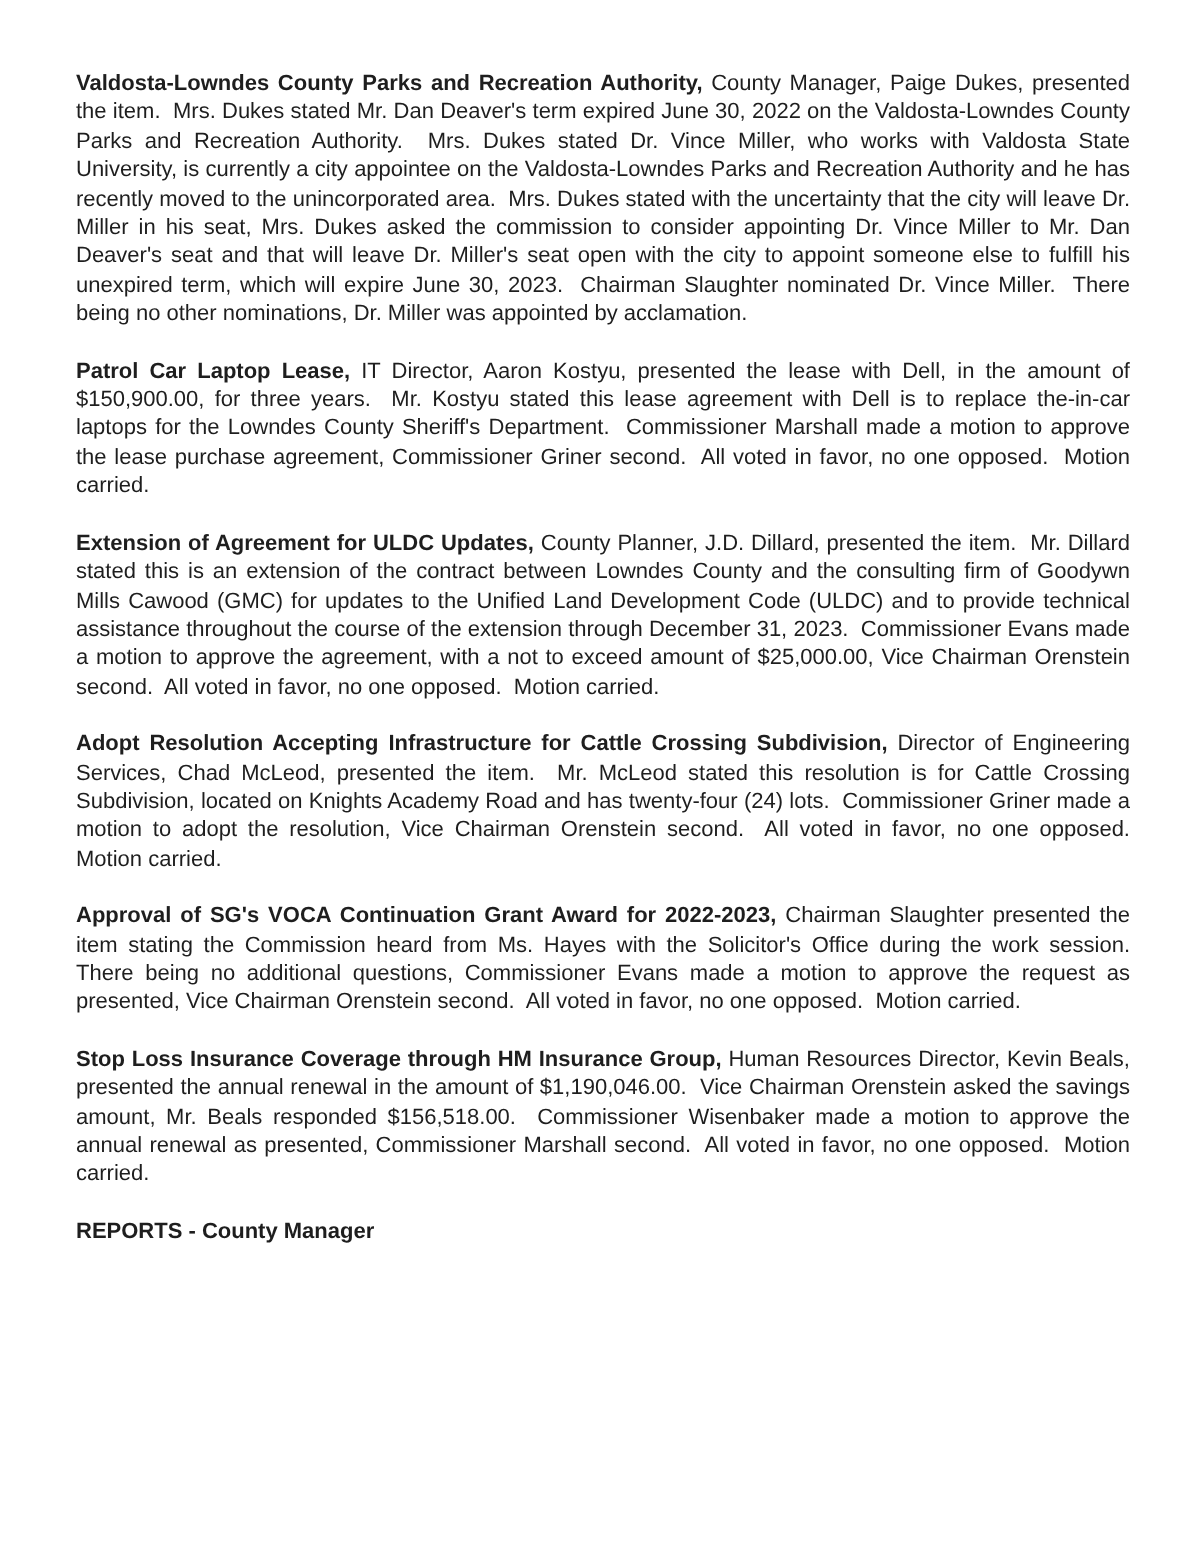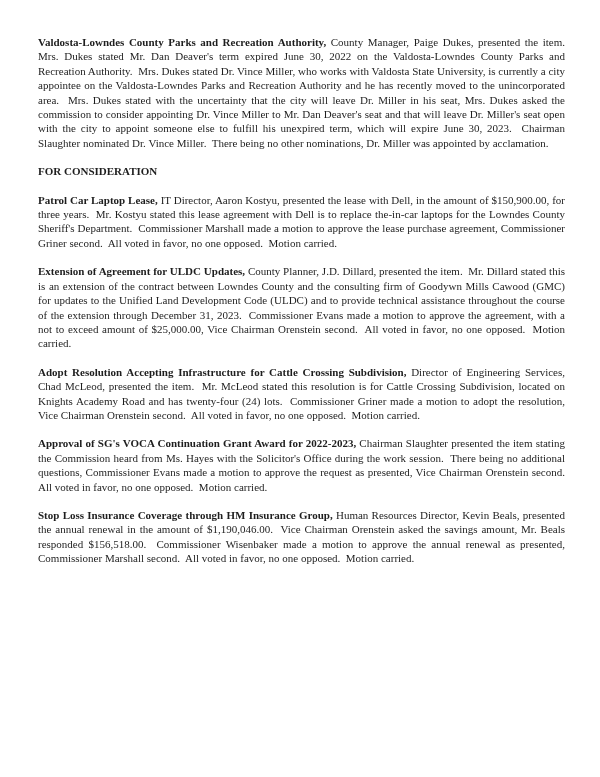--- a/index.html
+++ b/index.html
@@ -7,21 +7,21 @@
     padding: 0;
     background: #ffffff;
   }
   .page {
     position: relative;
     width: 600px;
     height: 647px;
     box-sizing: border-box;
     background: #ffffff;
     padding: 35px 35px 0 38px;
-    font-family: Liberation Serif, serif;
+    font-family: Liberation Sans, sans-serif;
     font-size: 11px;
     line-height: 14.4px;
     color: #1e1e1e;
     overflow: hidden;
   }
   .para {
     margin: 0 0 14px 0;
     text-align: justify;
     text-justify: inter-word;
     white-space: pre-wrap;
@@ -46,29 +46,29 @@
     color: #2a2a2a;
   }
 </style>
 </head>
 <body>
 
 <div class="page">
 
   <p class="para"><strong class="lead">Valdosta-Lowndes County Parks and Recreation Authority,</strong><span> County Manager, Paige Dukes, presented the item.  Mrs. Dukes stated Mr. Dan Deaver's term expired June 30, 2022 on the Valdosta-Lowndes County Parks and Recreation Authority.  Mrs. Dukes stated Dr. Vince Miller, who works with Valdosta State University, is currently a city appointee on the Valdosta-Lowndes Parks and Recreation Authority and he has recently moved to the unincorporated area.  Mrs. Dukes stated with the uncertainty that the city will leave Dr. Miller in his seat, Mrs. Dukes asked the commission to consider appointing Dr. Vince Miller to Mr. Dan Deaver's seat and that will leave Dr. Miller's seat open with the city to appoint someone else to fulfill his unexpired term, which will expire June 30, 2023.  Chairman Slaughter nominated Dr. Vince Miller.  There being no other nominations, Dr. Miller was appointed by acclamation.</span></p>
 
-  <p class="heading">FOR CONSIDERATION</p>
 
   <p class="para"><strong class="lead">Patrol Car Laptop Lease,</strong><span> IT Director, Aaron Kostyu, presented the lease with Dell, in the amount of $150,900.00, for three years.  Mr. Kostyu stated this lease agreement with Dell is to replace the-in-car laptops for the Lowndes County Sheriff's Department.  Commissioner Marshall made a motion to approve the lease purchase agreement, Commissioner Griner second.  All voted in favor, no one opposed.  Motion carried.</span></p>
 
   <p class="para"><strong class="lead">Extension of Agreement for ULDC Updates,</strong><span> County Planner, J.D. Dillard, presented the item.  Mr. Dillard stated this is an extension of the contract between Lowndes County and the consulting firm of Goodywn Mills Cawood (GMC) for updates to the Unified Land Development Code (ULDC) and to provide technical assistance throughout the course of the extension through December 31, 2023.  Commissioner Evans made a motion to approve the agreement, with a not to exceed amount of $25,000.00, Vice Chairman Orenstein second.  All voted in favor, no one opposed.  Motion carried.</span></p>
 
   <p class="para"><strong class="lead">Adopt Resolution Accepting Infrastructure for Cattle Crossing Subdivision,</strong><span> Director of Engineering Services, Chad McLeod, presented the item.  Mr. McLeod stated this resolution is for Cattle Crossing Subdivision, located on Knights Academy Road and has twenty-four (24) lots.  Commissioner Griner made a motion to adopt the resolution, Vice Chairman Orenstein second.  All voted in favor, no one opposed.  Motion carried.</span></p>
 
   <p class="para"><strong class="lead">Approval of SG's VOCA Continuation Grant Award for 2022-2023,</strong><span> Chairman Slaughter presented the item stating the Commission heard from Ms. Hayes with the Solicitor's Office during the work session.  There being no additional questions, Commissioner Evans made a motion to approve the request as presented, Vice Chairman Orenstein second.  All voted in favor, no one opposed.  Motion carried.</span></p>
 
   <p class="para"><strong class="lead">Stop Loss Insurance Coverage through HM Insurance Group,</strong><span> Human Resources Director, Kevin Beals, presented the annual renewal in the amount of $1,190,046.00.  Vice Chairman Orenstein asked the savings amount, Mr. Beals responded $156,518.00.  Commissioner Wisenbaker made a motion to approve the annual renewal as presented, Commissioner Marshall second.  All voted in favor, no one opposed.  Motion carried.</span></p>
 
+  <p class="heading tight">REPORTS - County Manager</p>
 
 
   <div class="footer-page-number">2</div>
 
 </div>
 
 </body></html>

